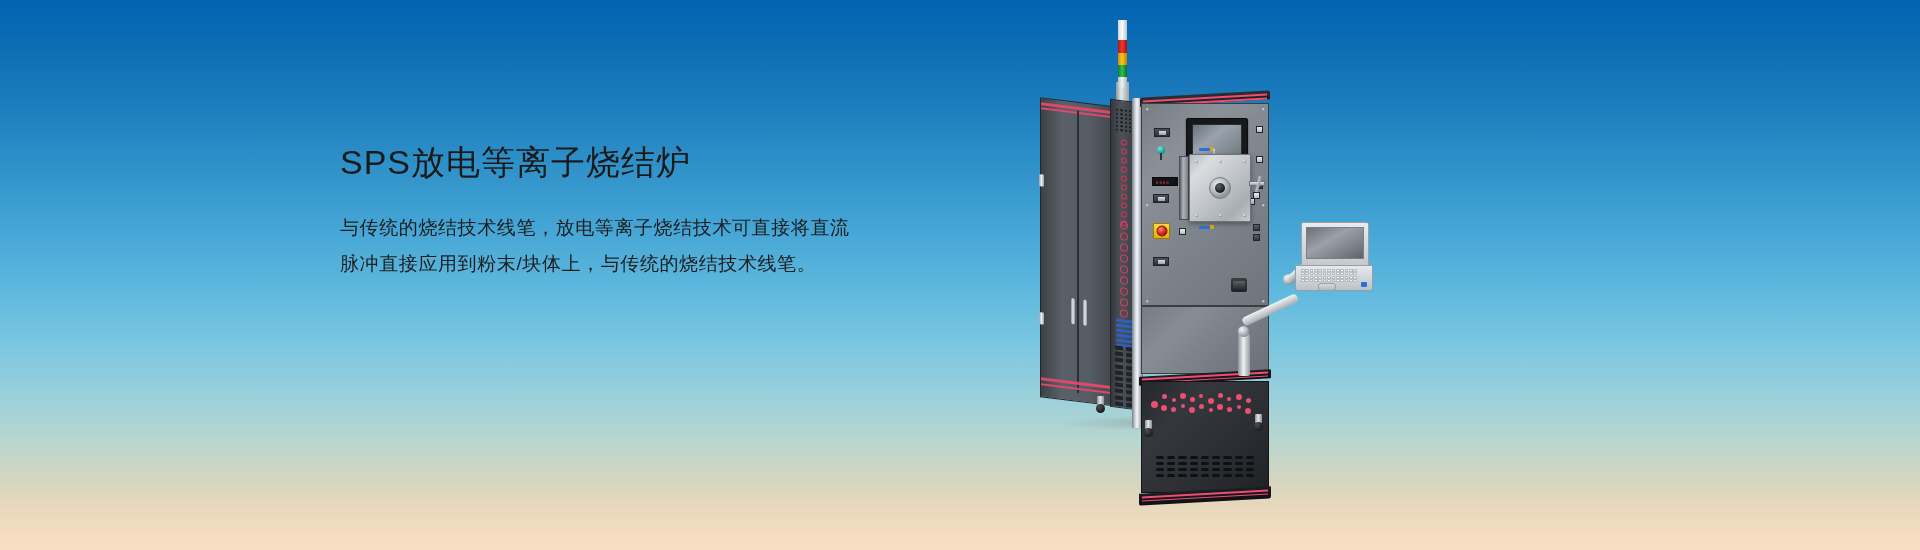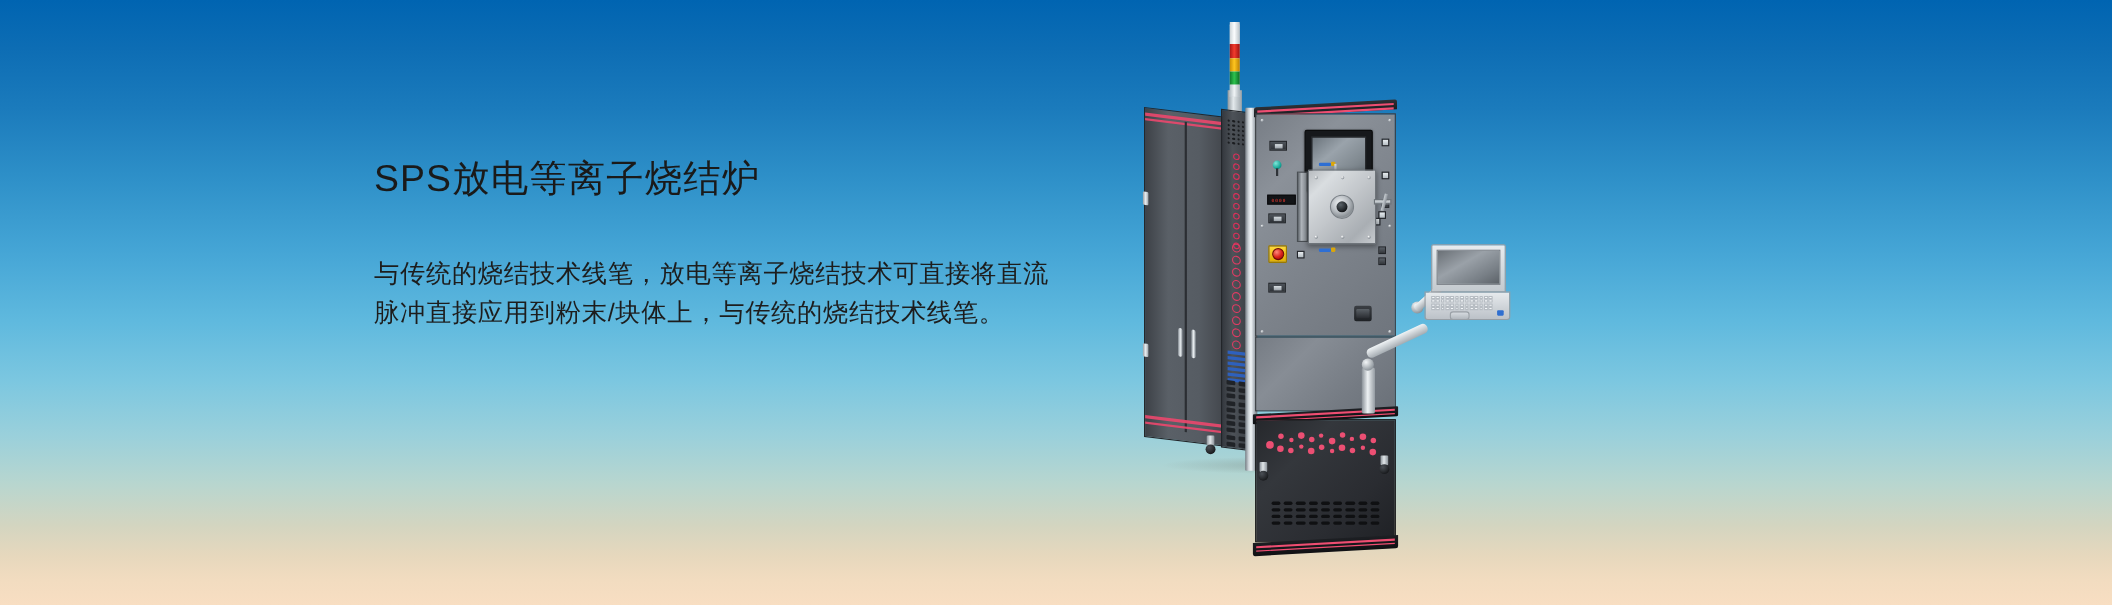--- a/index.html
+++ b/index.html
@@ -22,24 +22,24 @@
        #d4d5c0 87%,
        #e7d8bd 92%,
        #f2dcc0 96%,
        #f8dec2 100%);
   }
 
   
   #text-block{position:absolute;left:340px;top:140px;width:560px;}
   #headline{
     font-size:34px;color:#1a1a1a;font-weight:400;letter-spacing:1px;
-    margin:0 0 44px 0;white-space:nowrap;
+    margin:0 0 24px 0;white-space:nowrap;
   }
   .para-line{
-    font-size:23px;color:#1d1d1d;line-height:36px;letter-spacing:0.6px;
+    font-size:19px;color:#1d1d1d;line-height:36px;letter-spacing:0.6px;
     white-space:nowrap;
   }
 
   
   #machine{position:absolute;left:1040px;top:20px;width:250px;height:420px;}
 
   
   .tower{position:absolute;left:78px;top:0px;width:9px;height:68px;
     background:#e9eef1;border-radius:3px 3px 0 0;
     box-shadow:0 0 0 0.5px rgba(90,100,110,.55) inset;}

